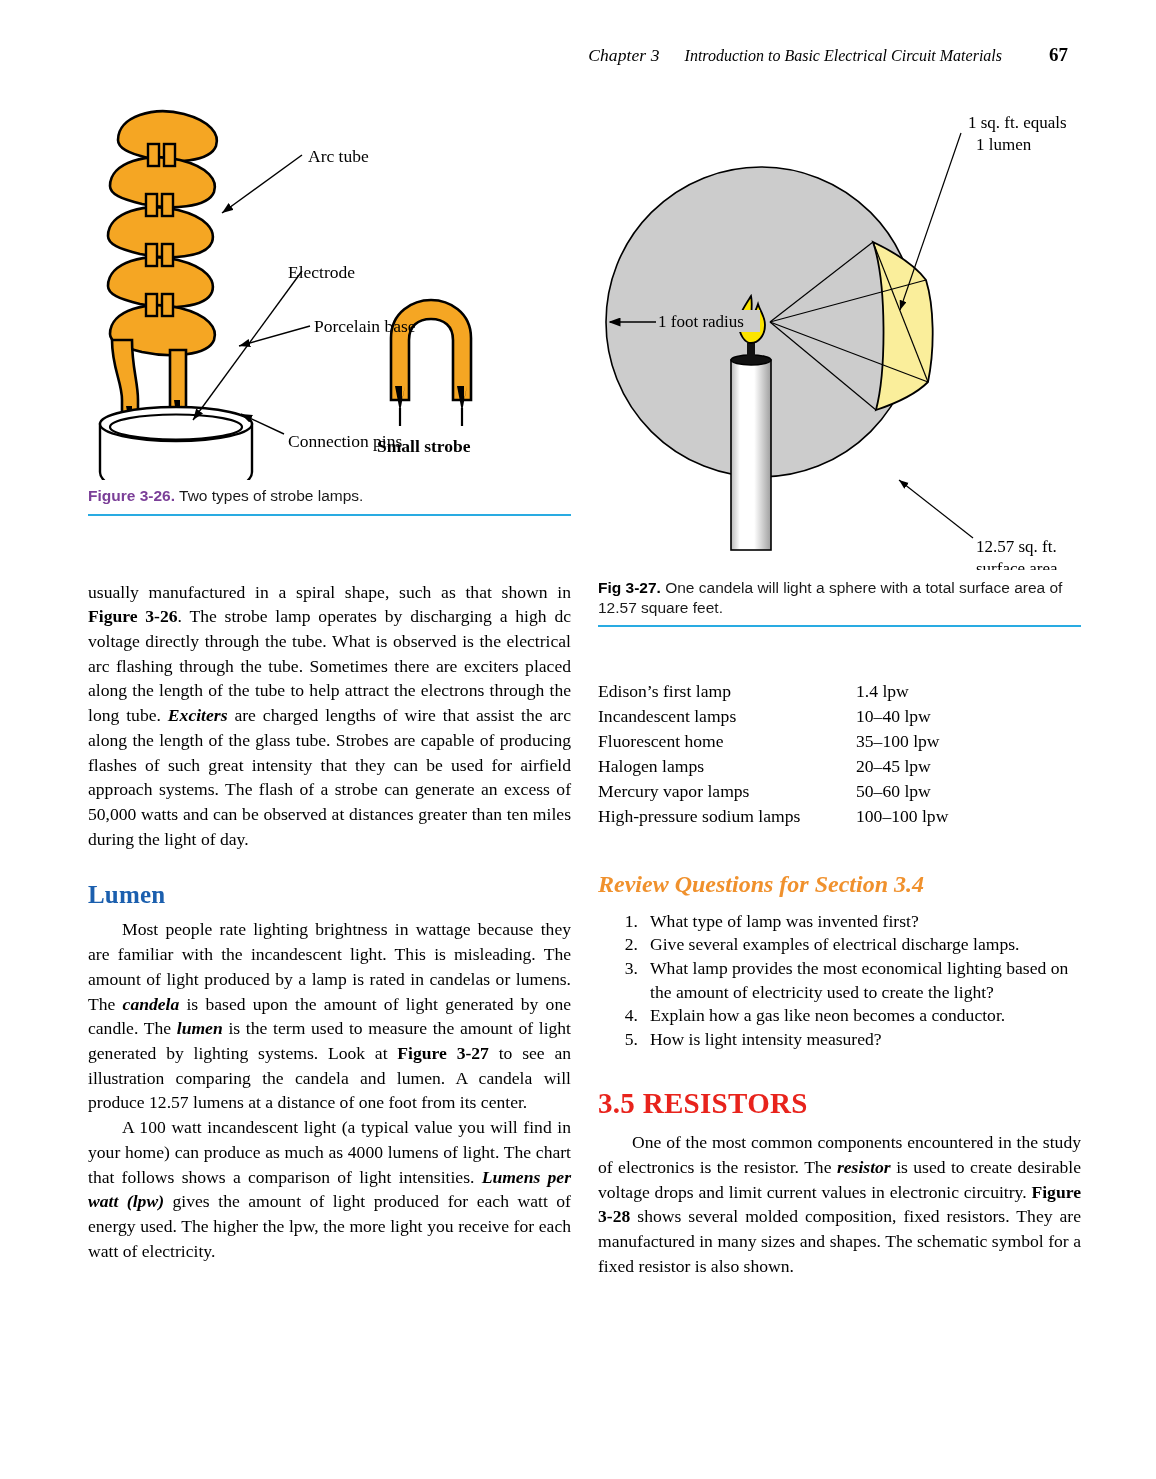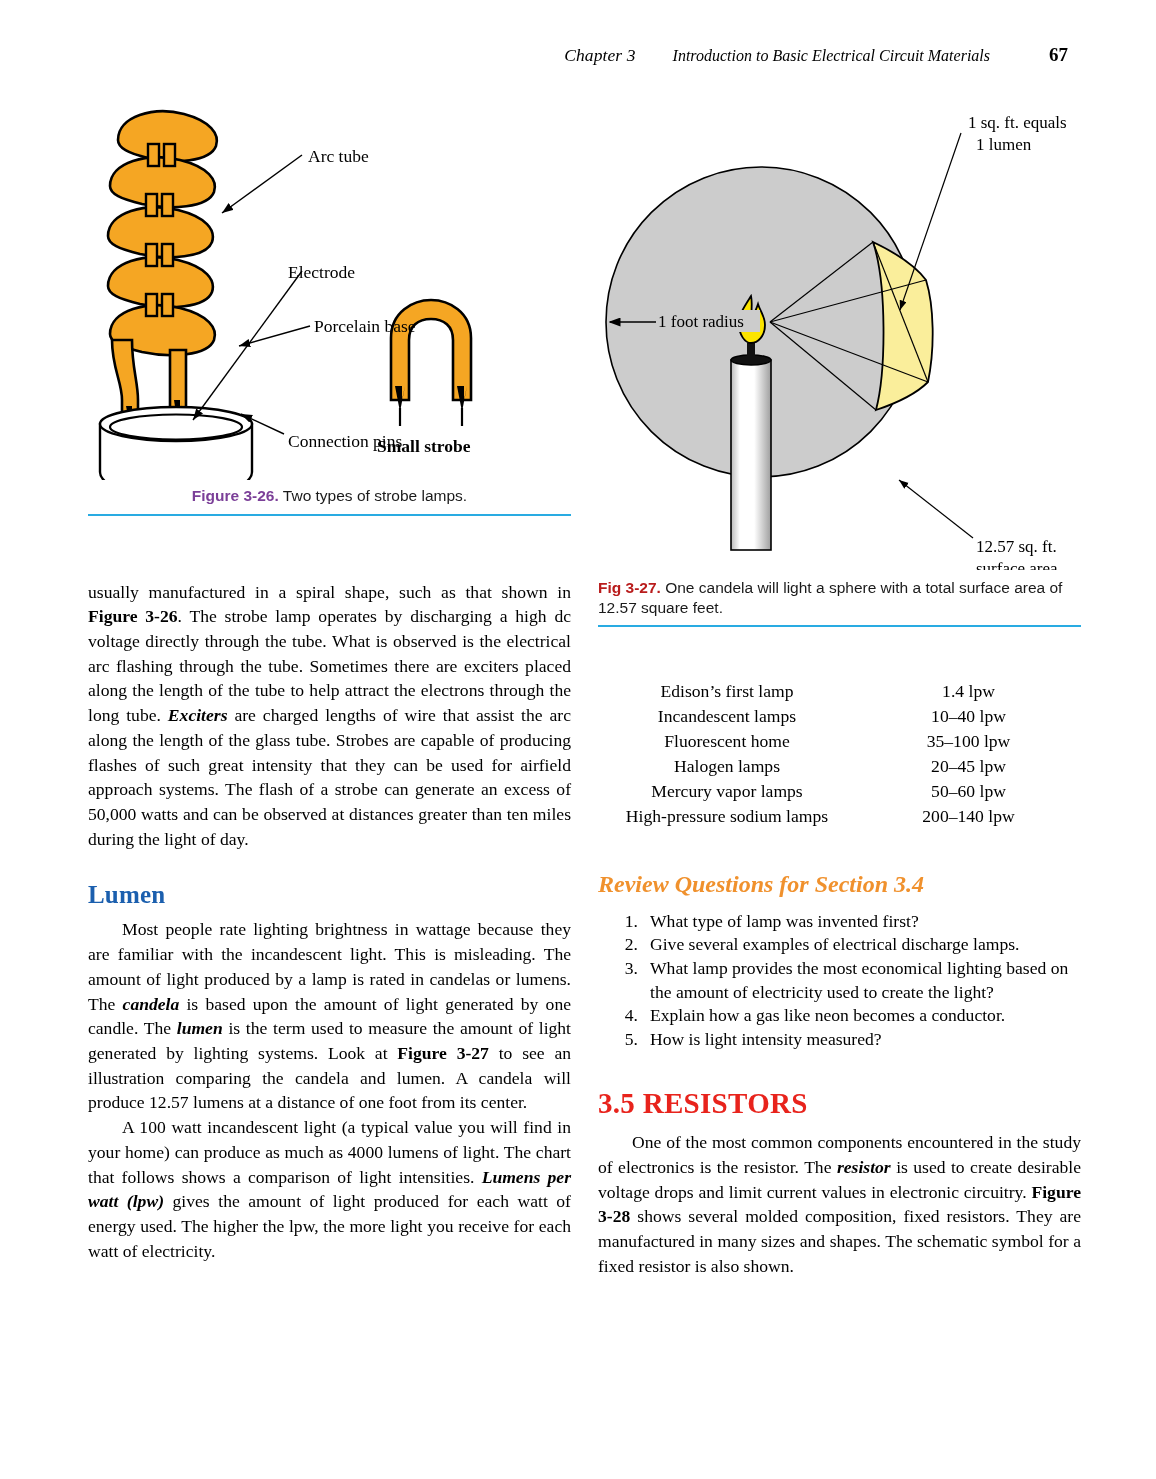--- a/index.html
+++ b/index.html
@@ -19,21 +19,21 @@
   
   .running-head {
     position: absolute;
     top: 44px;
     left: 88px;
     right: 88px;
     height: 30px;
     display: flex;
     align-items: baseline;
     justify-content: flex-end;
-    gap: 15px;
+    gap: 3px;
   }
   .rh-chapter {
     font-style: italic;
     font-size: 17.5px;
     letter-spacing: 0.1px;
   }
   .rh-title {
     font-style: italic;
     font-size: 16px;
     margin-left: 22px;
@@ -70,21 +70,21 @@
     font-family: "Liberation Sans", sans-serif;
     font-size: 15.5px;
     line-height: 1.26;
     color: #1a1a1a;
     padding-bottom: 5px;
   }
   .caption .cap-lead {
     font-weight: bold;
     color: #7B3F98;
   }
-  .cap-lead-fig27 { font-weight: bold; color: #b91c1c; }
+  .cap-lead-fig27 { font-weight: bold; color: #000000; }
   .cap-rule {
     border: none;
     border-top: 2.1px solid #29ABE2;
     margin: 3px 0 0 0;
   }
 
   
   .body-p {
     font-size: 17.6px;
     line-height: 1.405;
@@ -122,21 +122,21 @@
     letter-spacing: 0.3px;
   }
 
   
   .lpw-table {
     border-collapse: collapse;
     font-size: 17.6px;
     line-height: 1.42;
     width: 100%;
   }
-  .lpw-table td { padding: 0; vertical-align: baseline; text-align: center; }
+  .lpw-table td { padding: 0; vertical-align: baseline; }
   .lpw-table td.name { width: 258px; white-space: nowrap; }
   .lpw-table td.val { white-space: nowrap; }
 
   
   ol.questions {
     margin: 0;
     padding: 0 0 0 14px;
     list-style: none;
     counter-reset: q;
     font-size: 17.6px;
@@ -248,21 +248,21 @@
         <path d="M222,226 L151,246"></path>
         <path d="M196,334 L153,314"></path>
       </g>
       <text x="220" y="62" font-family="Liberation Serif, serif" font-size="17.5">Arc tube</text>
       <text x="200" y="178" font-family="Liberation Serif, serif" font-size="17.5">Electrode</text>
       <text x="226" y="232" font-family="Liberation Serif, serif" font-size="17.5">Porcelain base</text>
       <text x="200" y="347" font-family="Liberation Serif, serif" font-size="17.5">Connection pins</text>
     </svg>
   </div>
 
-  <div style="margin-top:6px;text-align:center;">
+  <div style="margin-top:6px;">
     <div class="caption">
       <span class="cap-lead">Figure 3-26.</span><span> Two types of strobe lamps.</span>
     </div>
     <hr class="cap-rule">
   </div>
 
   <p class="body-p" style="margin-top:64px;"><span>usually manufactured in a spiral shape, such as that shown in </span><span class="bold">Figure 3-26</span><span>. The strobe lamp operates by discharging a high dc voltage directly through the tube. What is observed is the electrical arc flashing through the tube. Sometimes there are exciters placed along the length of the tube to help attract the electrons through the long tube. </span><span class="bolditalic">Exciters</span><span> are charged lengths of wire that assist the arc along the length of the glass tube. Strobes are capable of producing flashes of such great intensity that they can be used for airfield approach systems. The flash of a strobe can generate an excess of 50,000 watts and can be observed at distances greater than ten miles during the light of day.</span></p>
 
   <h2 class="sub-head">Lumen</h2>
 
@@ -347,21 +347,21 @@
       <tr>
         <td class="name">Halogen lamps</td>
         <td class="val">20–45 lpw</td>
       </tr>
       <tr>
         <td class="name">Mercury vapor lamps</td>
         <td class="val">50–60 lpw</td>
       </tr>
       <tr>
         <td class="name">High-pressure sodium lamps</td>
-        <td class="val">200–140 lpw</td>
+        <td class="val">100–100 lpw</td>
       </tr>
     </tbody>
   </table>
 
   <h2 class="section-head-orange" style="margin-top:42px;font-style:italic;">Review Questions for Section 3.4</h2>
   <ol class="questions">
     <li>What type of lamp was invented first?</li>
     <li>Give several examples of electrical discharge lamps.</li>
     <li>What lamp provides the most economical lighting based on the amount of electricity used to create the light?</li>
     <li>Explain how a gas like neon becomes a conductor.</li>

